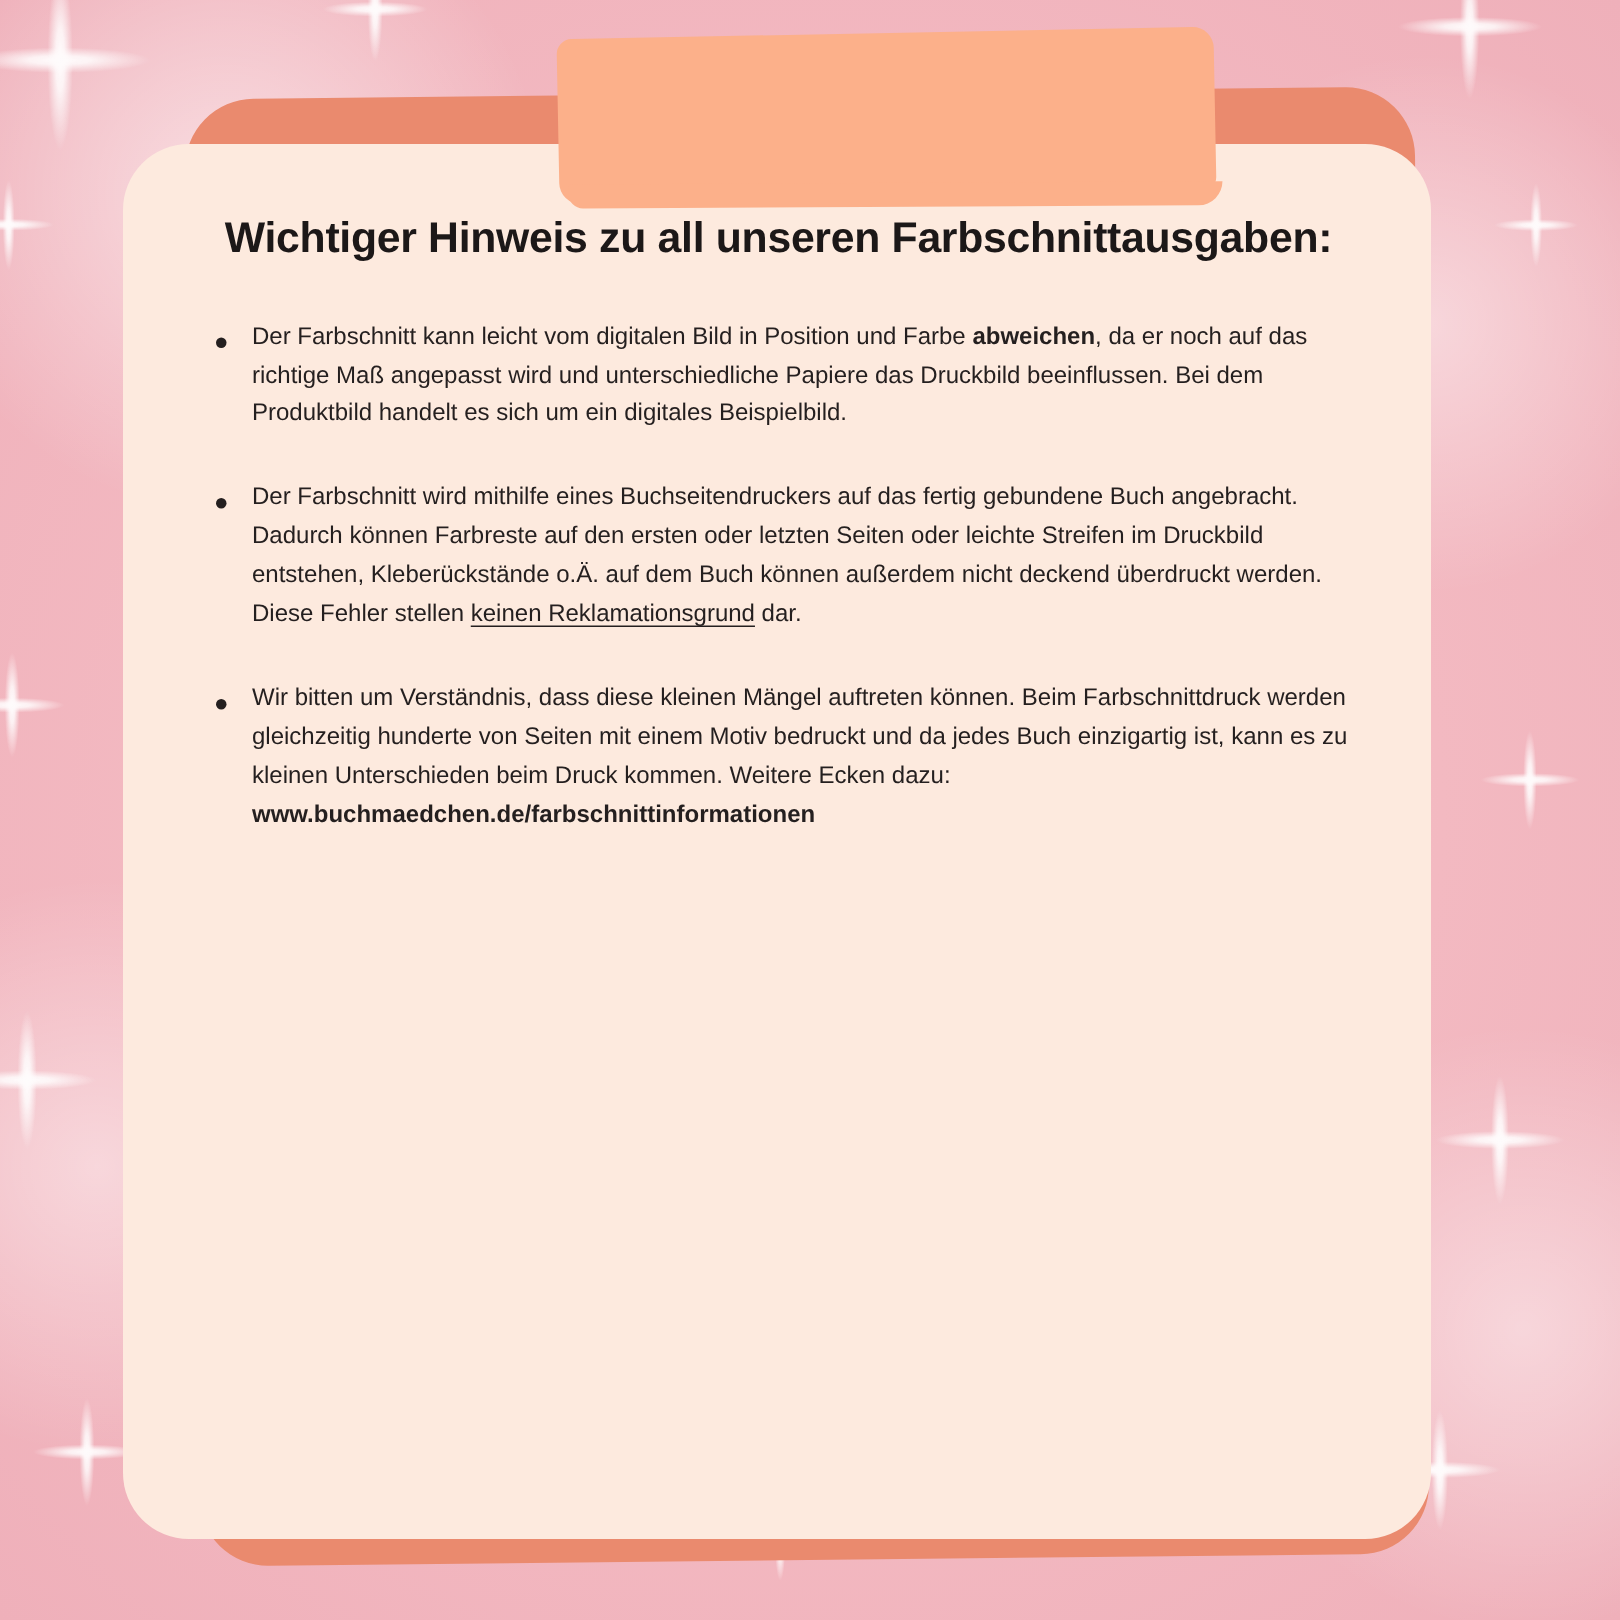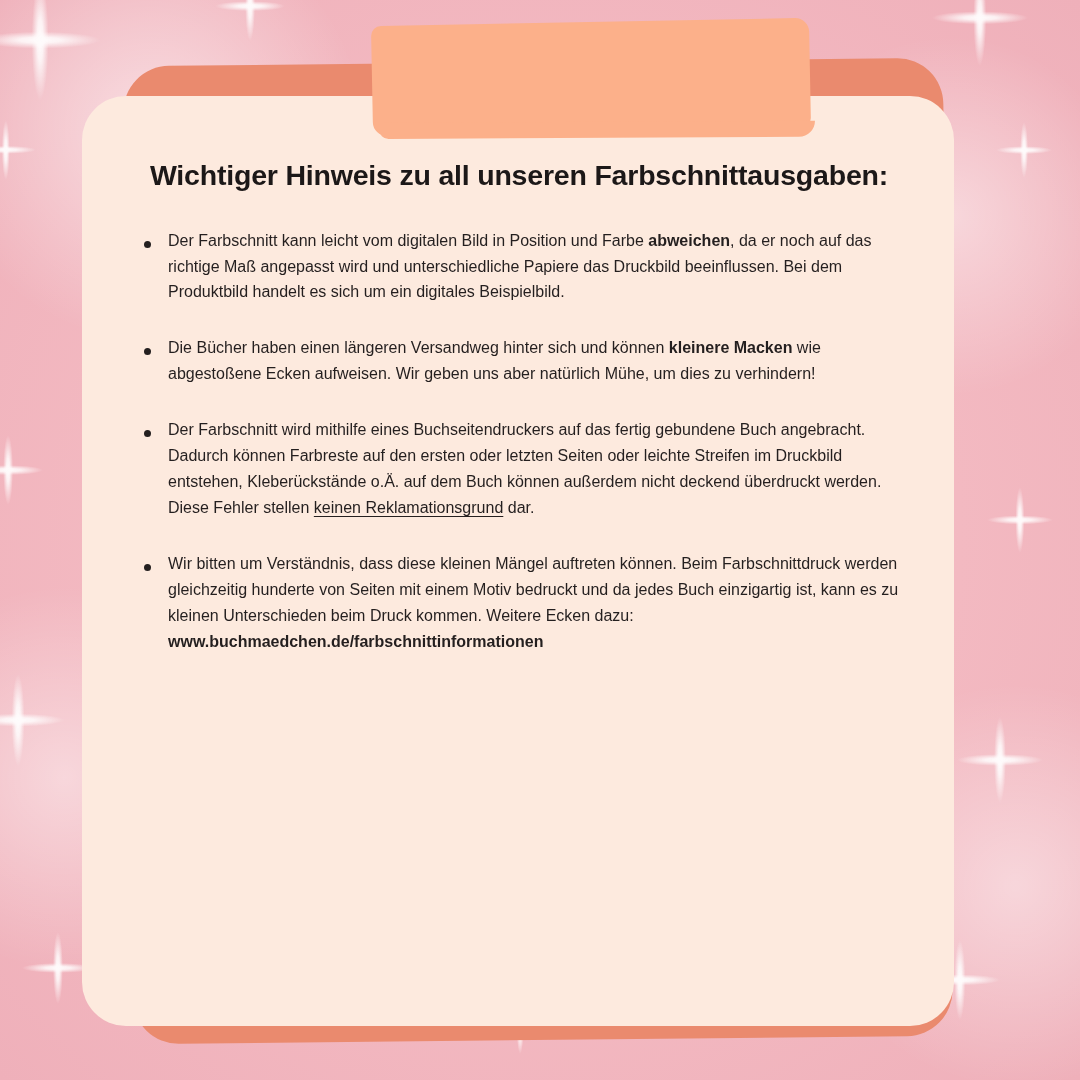--- a/index.html
+++ b/index.html
@@ -94,21 +94,21 @@
     bottom: -6px;
     height: 16px;
     background: #fcb08a;
     border-radius: 0 0 30px 18px;
     transform: rotate(0.8deg);
   }
 
   .content {
     position: absolute;
     left: 82px;
-    top: 96px;
+    top: 80px;
     width: 872px;
     height: 930px;
     box-sizing: border-box;
     padding: 62px 52px 40px 54px;
     color: #221d1d;
   }
 
   h1.heading {
     margin: 0 0 34px 0;
     font-size: 28.5px;
@@ -169,19 +169,18 @@
     </div>
 
   <div class="card-back"></div>
   <div class="card-front"></div>
   <div class="tape"></div>
 
   <div class="content">
     <h1 class="heading">Wichtiger Hinweis zu all unseren Farbschnittausgaben:</h1>
     <ul class="notes" id="notes-list">
         <li><span class="bullet"></span><span>Der Farbschnitt kann leicht vom digitalen Bild in Position und Farbe </span><span class="b">abweichen</span><span>, da er noch auf das richtige Maß angepasst wird und unterschiedliche Papiere das Druckbild beeinflussen. Bei dem Produktbild handelt es sich um ein digitales Beispielbild.</span></li>
-        <li><span class="bullet"></span><span>Die Bücher haben einen längeren Versandweg hinter sich und können </span><span class="b">kleinere Macken</span><span> wie abgestoßene Ecken aufweisen. Wir geben uns aber natürlich Mühe, um dies zu verhindern!</span></li>
         <li><span class="bullet"></span><span>Der Farbschnitt wird mithilfe eines Buchseitendruckers auf das fertig gebundene Buch angebracht. Dadurch können Farbreste auf den ersten oder letzten Seiten oder leichte Streifen im Druckbild entstehen, Kleberückstände o.Ä. auf dem Buch können außerdem nicht deckend überdruckt werden. Diese Fehler stellen </span><span class="u">keinen Reklamationsgrund</span><span> dar.</span></li>
         <li><span class="bullet"></span><span>Wir bitten um Verständnis, dass diese kleinen Mängel auftreten können. Beim Farbschnittdruck werden gleichzeitig hunderte von Seiten mit einem Motiv bedruckt und da jedes Buch einzigartig ist, kann es zu kleinen Unterschieden beim Druck kommen. Weitere Ecken dazu: </span><span class="link">www.buchmaedchen.de/farbschnittinformationen</span></li>
       </ul>
   </div>
 
 </div>
 
 </body></html>

